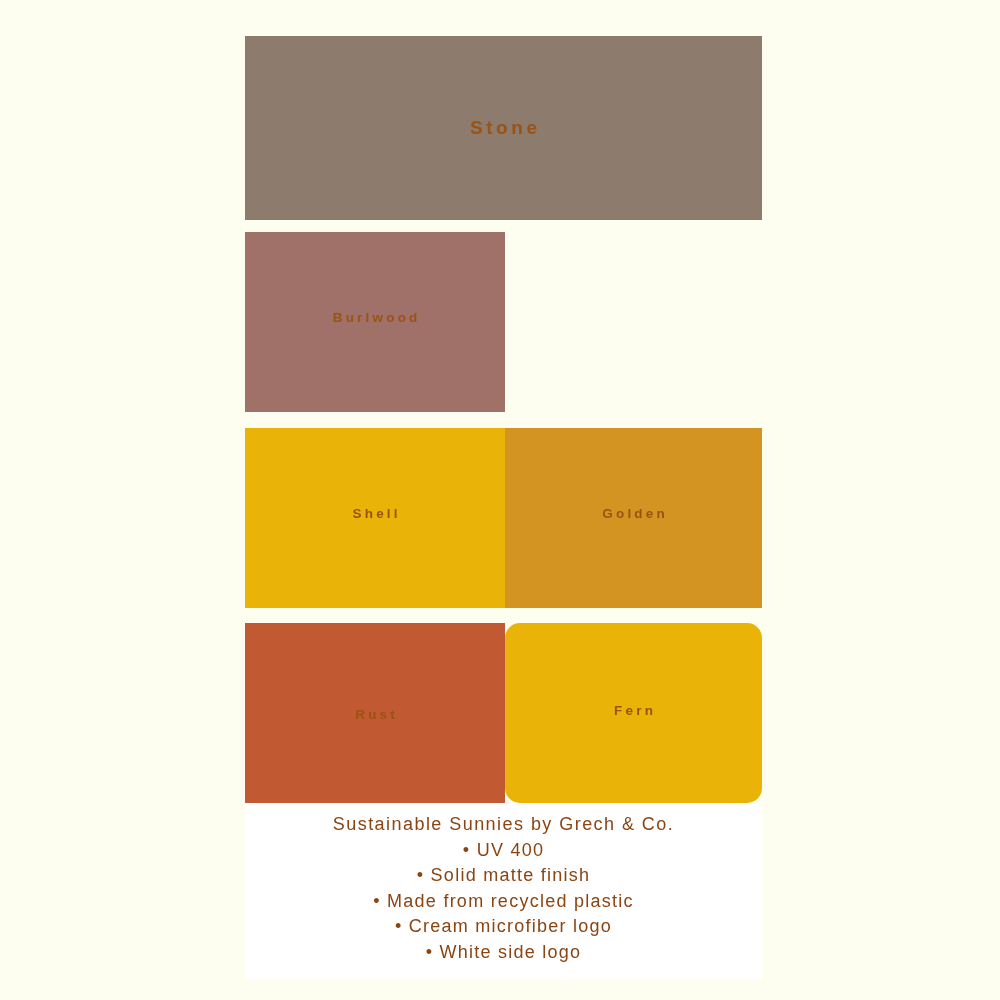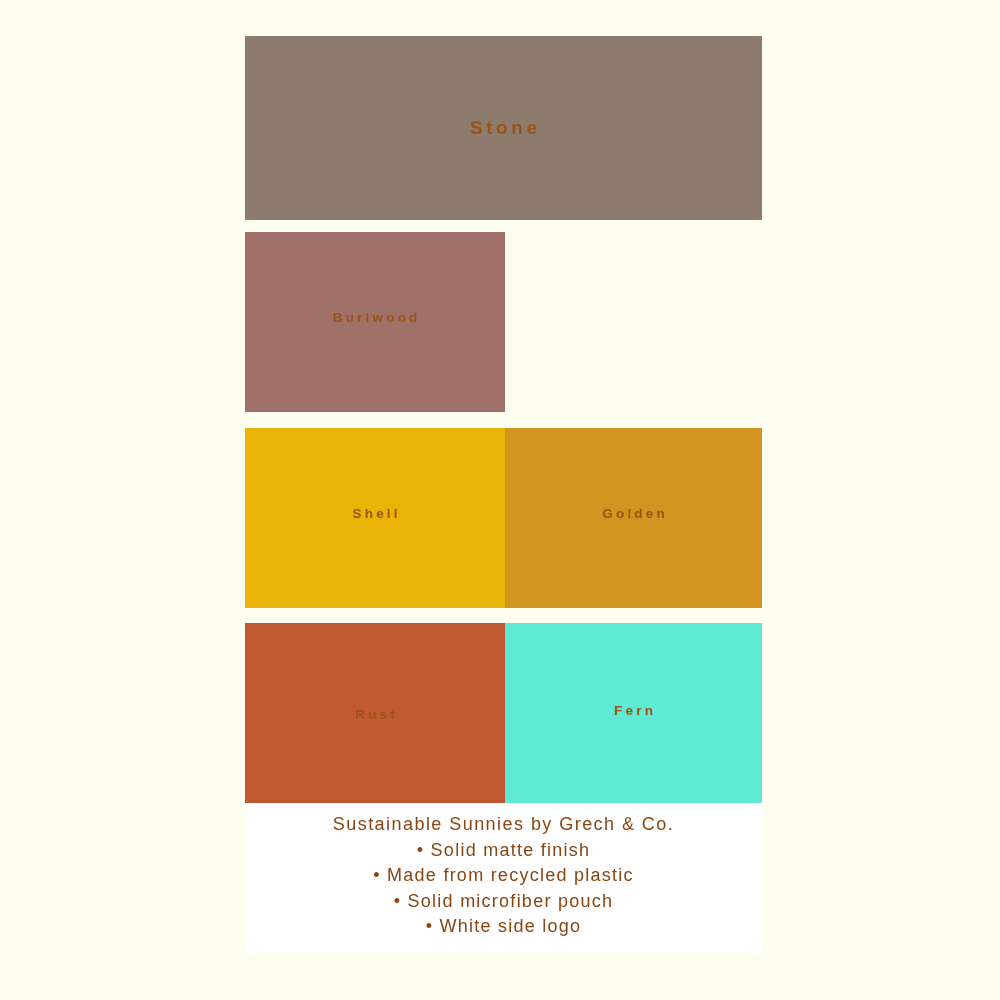--- a/index.html
+++ b/index.html
@@ -117,26 +117,27 @@
     </div>
     <div class="swatch swatch-right" style="background-color: rgb(211, 148, 33);">
       <span class="swatch-label" style="color: rgb(155, 83, 19);">Golden</span>
     </div>
   </div>
 
   <div class="swatch-row row-4 row-gap-4">
     <div class="swatch swatch-left" style="background-color: rgb(193, 90, 51);">
       <span class="swatch-label" style="color: rgb(155, 83, 19); margin-top: 8px;">Rust</span>
     </div>
-    <div class="swatch swatch-right" style="background-color: #5eead4;">
+    <div class="swatch swatch-right" style="background-color: #eab308; border-radius: 15px;">
       <span class="swatch-label" style="color: rgb(155, 83, 19);">Fern</span>
     </div>
   </div>
 
   <div id="info-panel" style="background: rgb(255, 255, 255);">
     <div class="info-line headline" style="color: rgb(138, 69, 19);">Sustainable Sunnies by Grech &amp; Co.</div>
+    <div class="info-line" style="color: rgb(138, 69, 19);">• UV 400</div>
     <div class="info-line" style="color: rgb(138, 69, 19);">• Solid matte finish</div>
     <div class="info-line" style="color: rgb(138, 69, 19);">• Made from recycled plastic</div>
-    <div class="info-line" style="color: rgb(138, 69, 19);">• Solid microfiber pouch</div>
+    <div class="info-line" style="color: rgb(138, 69, 19);">• Cream microfiber logo</div>
     <div class="info-line" style="color: rgb(138, 69, 19);">• White side logo</div>
   </div>
 
 </div>
 
 </body></html>

